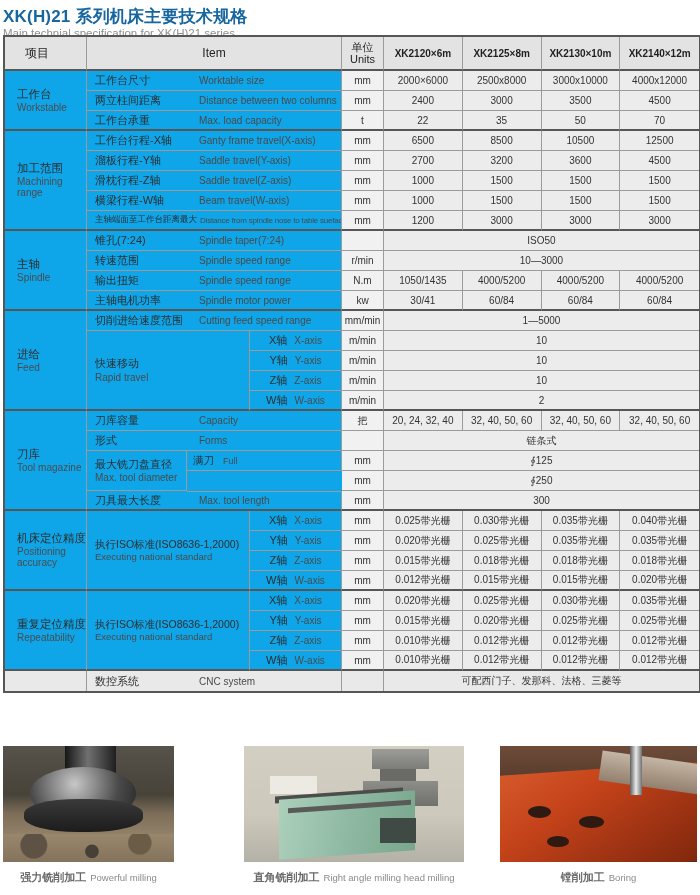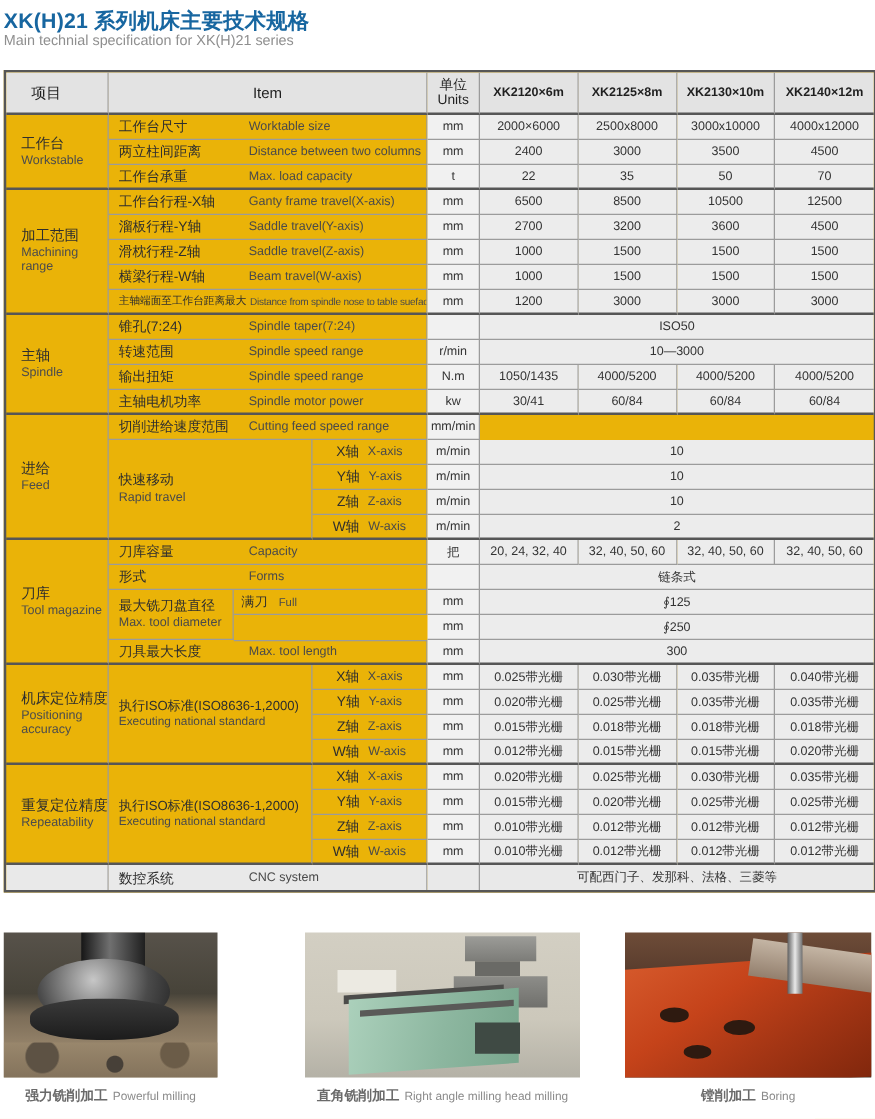--- a/index.html
+++ b/index.html
@@ -2,24 +2,24 @@
 <html><head>
 <meta charset="utf-8">
 <style>
   html,body{margin:0;padding:0;background:#fff;}
   body{width:700px;height:895px;overflow:hidden;font-family:"Liberation Sans",sans-serif;}
   .page{position:relative;width:652px;height:895px;background:#fff;}
 
   .title{position:absolute;left:3px;top:5px;font-size:17px;font-weight:bold;color:#1766a0;letter-spacing:.2px;}
   .subtitle{position:absolute;left:3px;top:27px;font-size:11.5px;color:#8f8f8f;}
 
-  .spec-table{position:absolute;left:3px;top:56px;width:698px;box-sizing:border-box;
+  .spec-table{position:absolute;left:3px;top:35px;width:698px;box-sizing:border-box;
     border:2px solid #565656;display:grid;
     grid-template-columns:82px 100px 63px 92px 42px repeat(4,1fr);
-    grid-template-rows:34px repeat(31,20px);background:#eab308;}
+    grid-template-rows:34px repeat(31,20px);background:#0ea5e9;}
   .cell{box-sizing:border-box;border-right:1px solid #9b9b9b;border-bottom:1px solid #9b9b9b;
     display:flex;align-items:center;overflow:hidden;white-space:nowrap;color:#2e2e2e;}
   .lc{border-right:none;}
   .lr{border-bottom:none;}
   .sb{border-bottom:2px solid #565656;}
   .hd{background:#e3e3e3;border-bottom:2px solid #565656;justify-content:center;font-size:12px;color:#1f1f1f;}
   .hd-item-col{justify-content:flex-start;padding-left:20px;}
   .units-h{flex-direction:column;line-height:1.1;font-size:11px;justify-content:center;}
   .model{font-weight:bold;font-size:10px;}
   .cat{flex-direction:column;align-items:flex-start;justify-content:center;padding-left:12px;line-height:1.3;}
@@ -336,20 +336,23 @@
         <span class="cn">进给</span>
         <span class="en">Feed</span>
       </div>
       <div class="cell item" style="grid-area: 14 / 2 / 15 / 5;">
         <span class="cn">切削进给速度范围</span>
         <span class="en">Cutting feed speed range</span>
       </div>
       <div class="cell unit" style="grid-area: 14 / 5 / 15 / 6;">
         <span class="v">mm/min</span>
       </div>
+      <div class="cell val lc" style="grid-area: 14 / 6 / 15 / 10;">
+        <span class="v">1—5000</span>
+      </div>
       <div class="cell glabel sb" style="grid-area: 15 / 2 / 19 / 4;">
         <span class="cn">快速移动</span>
         <span class="en">Rapid travel</span>
       </div>
       <div class="cell axis" style="grid-area: 15 / 4 / 16 / 5;">
         <span class="cn">X轴</span>
         <span class="en">X-axis</span>
       </div>
       <div class="cell unit" style="grid-area: 15 / 5 / 16 / 6;">
         <span class="v">m/min</span>

